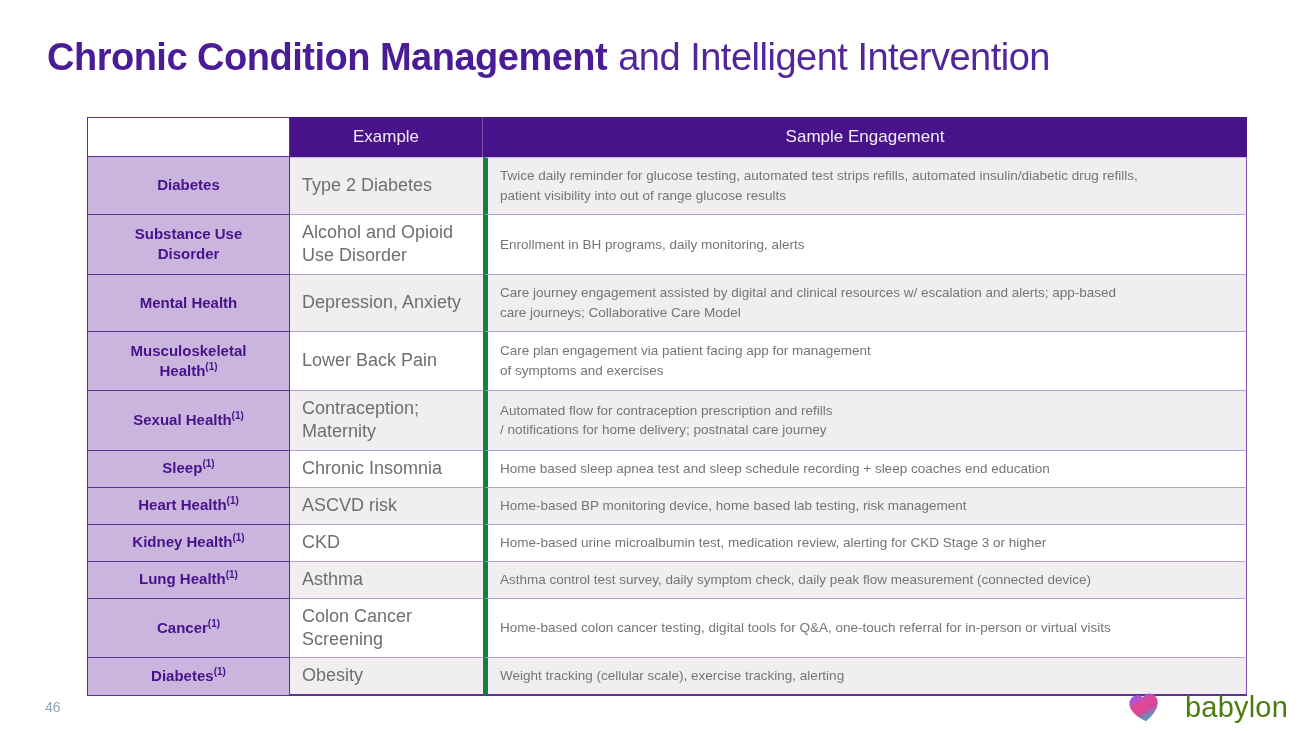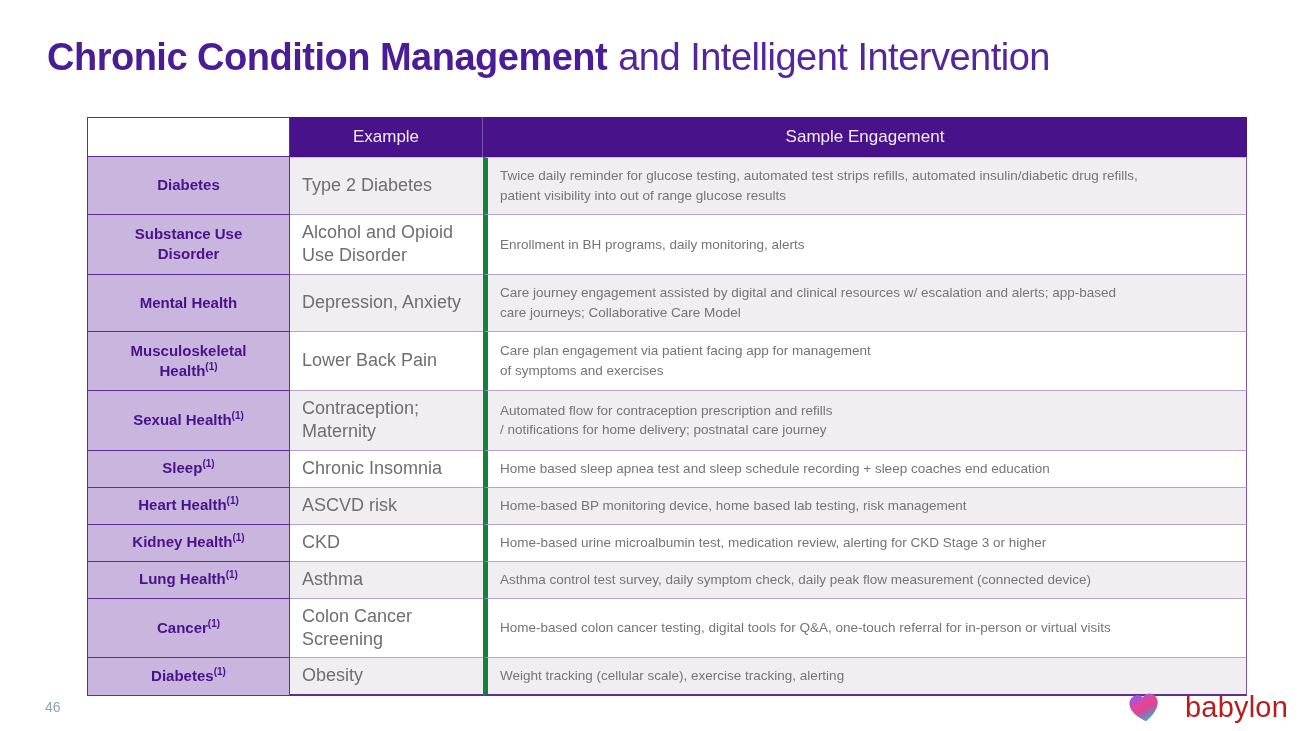--- a/index.html
+++ b/index.html
@@ -54,21 +54,21 @@
   .tbody .row:nth-child(10) { min-height:59px; }
   .tbody .row:nth-child(11) { min-height:37px; }
 
   
   .footnote { position:absolute; left:90px; top:695px; font-size:9px; color:#4c4c4c; }
   .footnote .bold { font-weight:bold; }
   .page-num { position:absolute; left:45px; top:699px; font-size:14px; color:#91a4b3; }
 
   .logo { position:absolute; right:12px; top:686px; display:flex; align-items:center; }
   .logo svg { width:42px; height:40px; transform:rotate(-8deg); }
-  .logo .wordmark { font-size:29px; font-weight:500; color:#b91c1c; letter-spacing:0.2px;
+  .logo .wordmark { font-size:29px; font-weight:500; color:#4d7c0f; letter-spacing:0.2px;
                     margin-left:20px; margin-top:2px; }
 </style>
 </head>
 <body>
 
 <div class="slide">
 
   <div class="title">
     <span class="t-bold">Chronic Condition Management</span><span class="t-light">and Intelligent Intervention</span>
   </div>

